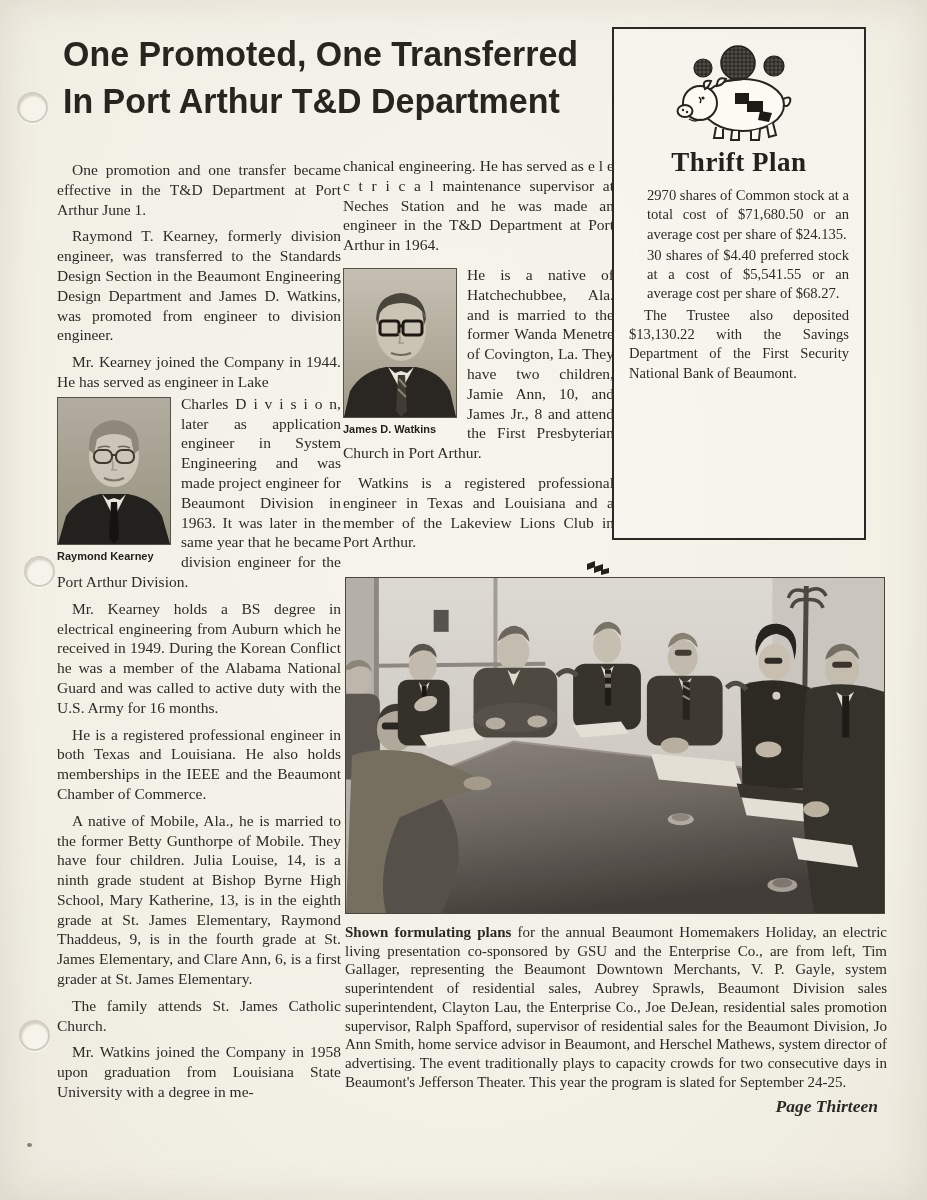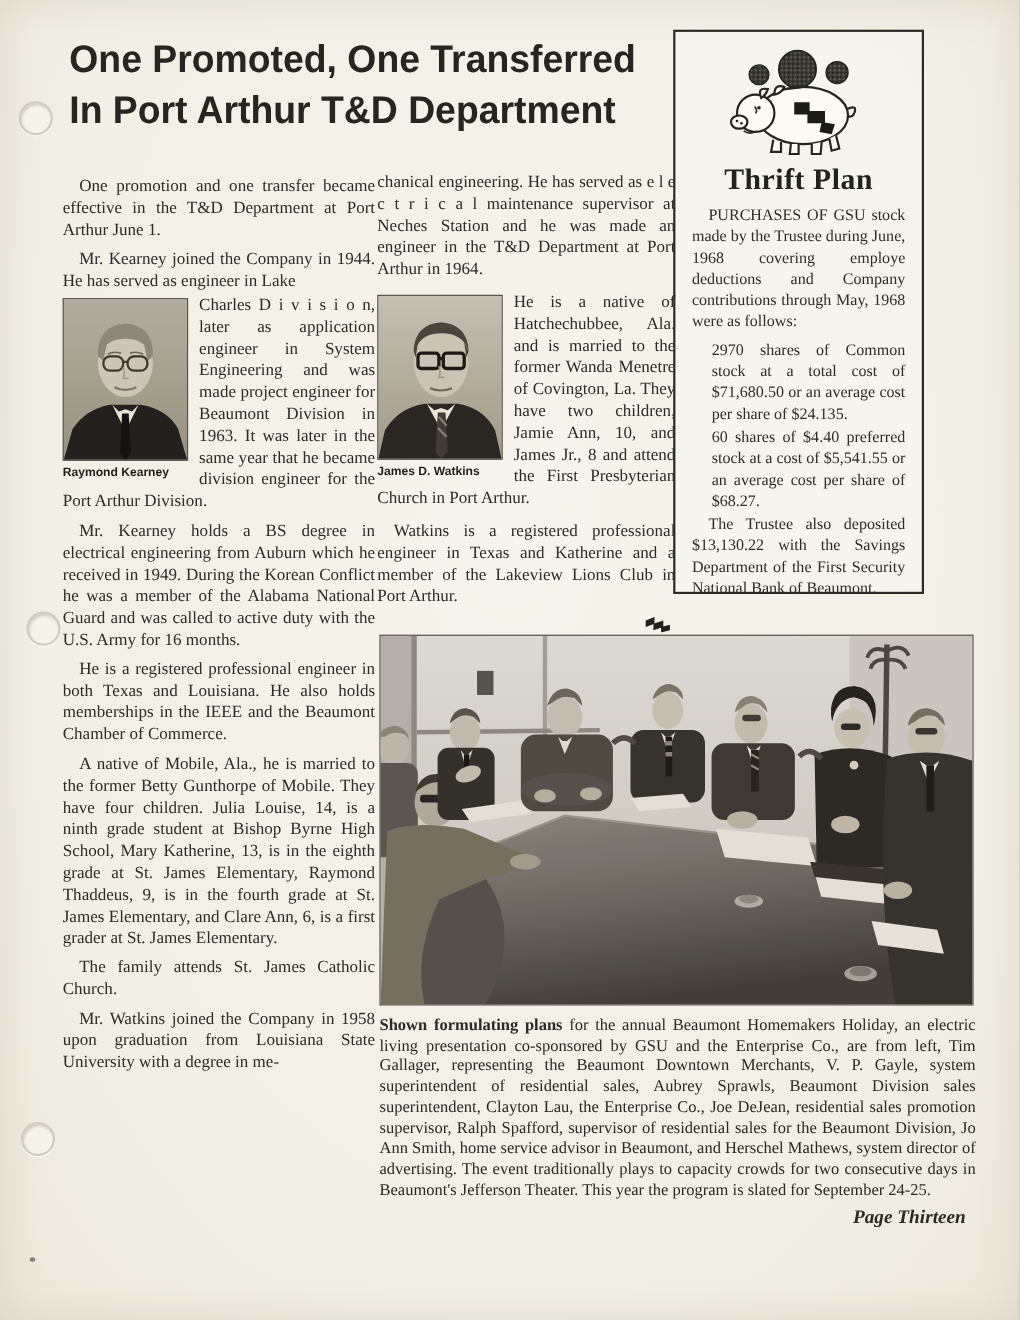--- a/index.html
+++ b/index.html
@@ -26,21 +26,21 @@
   .ind{text-indent:15px;}
   .photo-float{float:left;width:112px;margin:3px 12px 2px 0;}
   .portrait{display:block;width:112px;border:1px solid #55524a;background:#b6b0a5;}
   .photo-cap{
     font-family:"Liberation Sans","DejaVu Sans",sans-serif;
     font-weight:bold;font-size:11px;text-align:left;line-height:18px;
     text-indent:0;color:#201e1a;margin-top:2px;white-space:nowrap;
   }
   .dingbat{display:block;margin:2px 4px 0 auto;width:24px;height:16px;}
   .thrift-box{
-    position:absolute;left:612px;top:27px;width:228px;height:513px;
+    position:absolute;left:612px;top:27px;width:254px;height:513px;
     border:2px solid #2b2925;background:rgba(255,255,255,.25);
     box-sizing:border-box;padding:8px 15px 0 15px;
   }
   .thrift-title{
     text-align:center;font-weight:bold;font-size:27px;letter-spacing:.5px;
     color:#24221e;margin:2px 0 8px 0;font-family:"Liberation Serif","DejaVu Serif",serif;
   }
   .thrift-body{font-size:14.6px;line-height:19.3px;text-align:justify;}
   .thrift-body .item{margin:0 0 2px 18px;}
   .pig-wrap{text-align:center;margin-top:2px;}
@@ -76,20 +76,21 @@
   <div class="hole" style="left:19px;top:1020px;"></div>
   <div class="speck" style="left:27px;top:1143px;"></div>
 
   <div class="headline">
     <div>One Promoted, One Transferred</div>
     <div>In Port Arthur T&amp;D Department</div>
   </div>
 
   <div class="col col1">
     <p class="par ind">One promotion and one transfer became effective in the T&amp;D Department at Port Arthur June 1.</p>
+    <p class="par ind">Raymond T. Kearney, formerly division engineer, was transferred to the Standards Design Section in the Beaumont Engineering Design Department and James D. Watkins, was promoted from engineer to division engineer.</p>
     <p class="par ind" style="margin-bottom:2px;">Mr. Kearney joined the Company in 1944. He has served as engineer in Lake</p>
     <div class="par">
       <span class="photo-float">
         <svg class="portrait" viewBox="0 0 112 146" xmlns="http://www.w3.org/2000/svg">
           <defs>
             <linearGradient id="kbg" x1="0" y1="0" x2="0" y2="1">
               <stop offset="0" stop-color="#b3ada1"></stop>
                 <stop offset="1" stop-color="#98927f"></stop>
             </linearGradient>
           </defs>
@@ -144,21 +145,21 @@
           <rect x="36" y="52" width="19" height="14" rx="3" fill="none" stroke="#1d1a15" stroke-width="3"></rect>
           <rect x="59" y="52" width="19" height="14" rx="3" fill="none" stroke="#1d1a15" stroke-width="3"></rect>
           <line x1="55" y1="57" x2="59" y2="57" stroke="#1d1a15" stroke-width="3"></line>
           <path d="M55 64 Q57 70 55 74 L60 74" stroke="#a0977f" stroke-width="1.5" fill="none"></path>
           <path d="M47 84 Q57 88 67 84" stroke="#6f675a" stroke-width="2" fill="none"></path>
         </svg>
         <span class="photo-cap">James D. Watkins</span>
       </span>
       <span>He is a native of Hatchechubbee, Ala. and is married to the former Wanda Menetre of Covington, La. They have two children, Jamie Ann, 10, and James Jr., 8 and attend the First Presbyterian Church in Port Arthur.</span>
     </div>
-    <p class="par ind" style="margin-top:10px;">Watkins is a registered professional engineer in Texas and Katherine and a member of the Lakeview Lions Club in Port Arthur.</p>
+    <p class="par ind" style="margin-top:10px;">Watkins is a registered professional engineer in Texas and Louisiana and a member of the Lakeview Lions Club in Port Arthur.</p>
     <svg class="dingbat" viewBox="0 0 24 16" xmlns="http://www.w3.org/2000/svg">
       <path d="M1 5 L9 2 L9 8 L1 11 Z" fill="#22201b"></path>
       <path d="M8 8 L17 5 L17 11 L8 14 Z" fill="#22201b"></path>
       <path d="M15 11 L23 9 L23 14 L15 16 Z" fill="#22201b"></path>
     </svg>
   </div>
 
   <div class="thrift-box">
     <div class="pig-wrap">
       <svg width="160" height="102" viewBox="0 0 160 102" xmlns="http://www.w3.org/2000/svg">
@@ -194,23 +195,22 @@
 
         <path d="M124 60 Q133 56 131 63 Q129 69 124 66" fill="none" stroke="#26241f" stroke-width="2"></path>
 
         <path d="M76 54 L90 54 L90 65 L76 65 Z" fill="#1d1b16"></path>
         <path d="M88 62 L104 62 L104 73 L88 73 Z" fill="#1d1b16"></path>
         <path d="M101 72 L113 74 L110 83 L99 81 Z" fill="#1d1b16"></path>
       </svg>
     </div>
     <div class="thrift-title">Thrift Plan</div>
     <div class="thrift-body">
-      <p class="par ind">PURCHASES OF GSU stock made by the Trustee during June, 1968 covering employe deductions and Company contributions through May, 1968 were as follows:</p>
       <p class="par item">2970 shares of Common stock at a total cost of $71,680.50 or an average cost per share of $24.135.</p>
-      <p class="par item">60 shares of $4.40 preferred stock at a cost of $5,541.55 or an average cost per share of $68.27.</p>
+      <p class="par item">30 shares of $4.40 preferred stock at a cost of $5,541.55 or an average cost per share of $68.27.</p>
       <p class="par ind">The Trustee also deposited $13,130.22 with the Savings Department of the First Security National Bank of Beaumont.</p>
     </div>
   </div>
 
   <div class="bigphoto">
     <svg viewBox="0 0 540 336" preserveAspectRatio="none" xmlns="http://www.w3.org/2000/svg">
       <defs>
         <linearGradient id="wallg" x1="0" y1="0" x2="0" y2="1">
           <stop offset="0" stop-color="#e3e0d9"></stop>
             <stop offset="1" stop-color="#c8c4bc"></stop>

